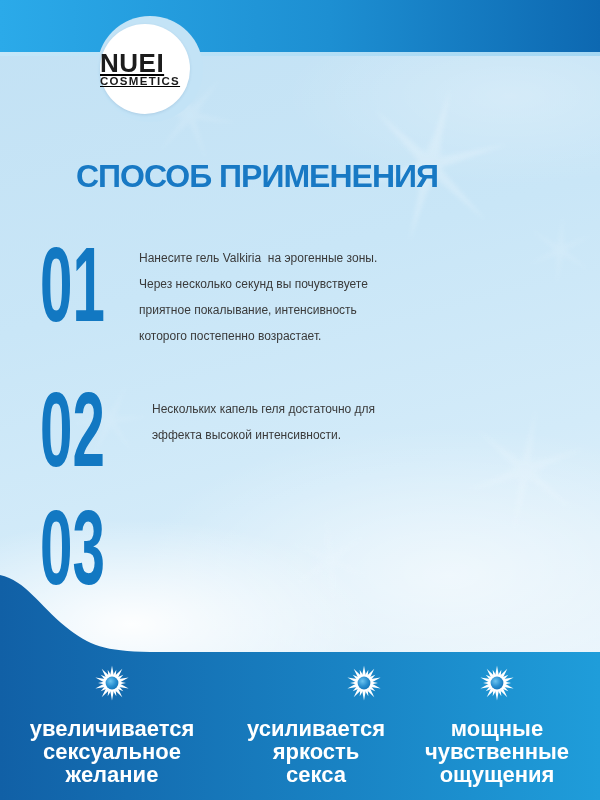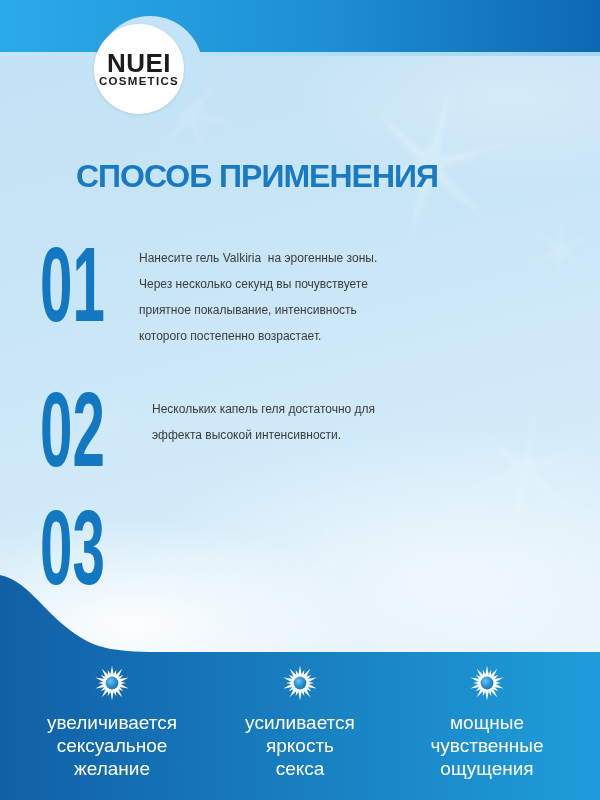--- a/index.html
+++ b/index.html
@@ -24,23 +24,24 @@
   }
   .topbar-edge{
     position:absolute;left:0;top:52px;width:600px;height:4px;
     background:linear-gradient(90deg,#c4e7f9,#a4d7f3);
   }
   .logo-halo{
     position:absolute;left:97px;top:16px;width:106px;height:106px;border-radius:50%;
     background:#c3e3f6;
   }
   .logo-circle{
-    position:absolute;left:94px;top:24px;width:90px;height:90px;border-radius:50%;
-    background:#ffffff;display:flex;flex-direction:column;align-items:center;justify-content:center;
+    position:absolute;left:100px;top:24px;width:90px;height:90px;border-radius:50%;
+    background:#ffffff;display:flex;flex-direction:column;align-items:flex-start;justify-content:center;
     box-shadow:0 1px 3px rgba(40,90,140,.15);
+    text-decoration:underline;
   }
   .logo-name{font-size:26px;font-weight:800;letter-spacing:.5px;color:#1c1c1c;line-height:1;}
   .logo-tag{font-size:11.5px;font-weight:700;letter-spacing:1.3px;color:#1c1c1c;line-height:1;}
   
   .title{
     position:absolute;left:36px;top:158px;width:540px;
     font-size:32px;font-weight:700;letter-spacing:-1px;color:#1879c4;white-space:nowrap;margin-left:40px;
   }
   
   .step-number{
@@ -54,23 +55,23 @@
   }
   .n1{top:243px;} .t1{top:245px;}
   .n2{top:388px;} .t2{top:396px;margin-left:13px;}
   .n3{top:506px;} .t3{top:518px;}
   
   .wave-svg{position:absolute;left:0;top:570px;width:600px;height:230px;display:block;}
   .benefit{
     position:absolute;top:662px;width:170px;height:130px;
     display:flex;flex-direction:column;align-items:center;
   }
-  .b1{left:27px;} .b2{left:215px;} .b3{left:402px;}
+  .b1{left:27px;} .b2{left:215px;align-items:flex-end;} .b3{left:412px;}
   .benefit-text{
-    margin-top:7px;font-size:19px;line-height:23px;color:#ffffff;text-align:center;white-space:pre-wrap;
+    margin-top:13px;font-size:22px;line-height:23px;color:#ffffff;text-align:center;white-space:pre-wrap;font-weight:bold;
   }
   .sun{width:42px;height:42px;display:block;}
 </style>
 </head>
 <body>
 
 <div class="poster">
 
   <div class="bg-glow"></div>
 

